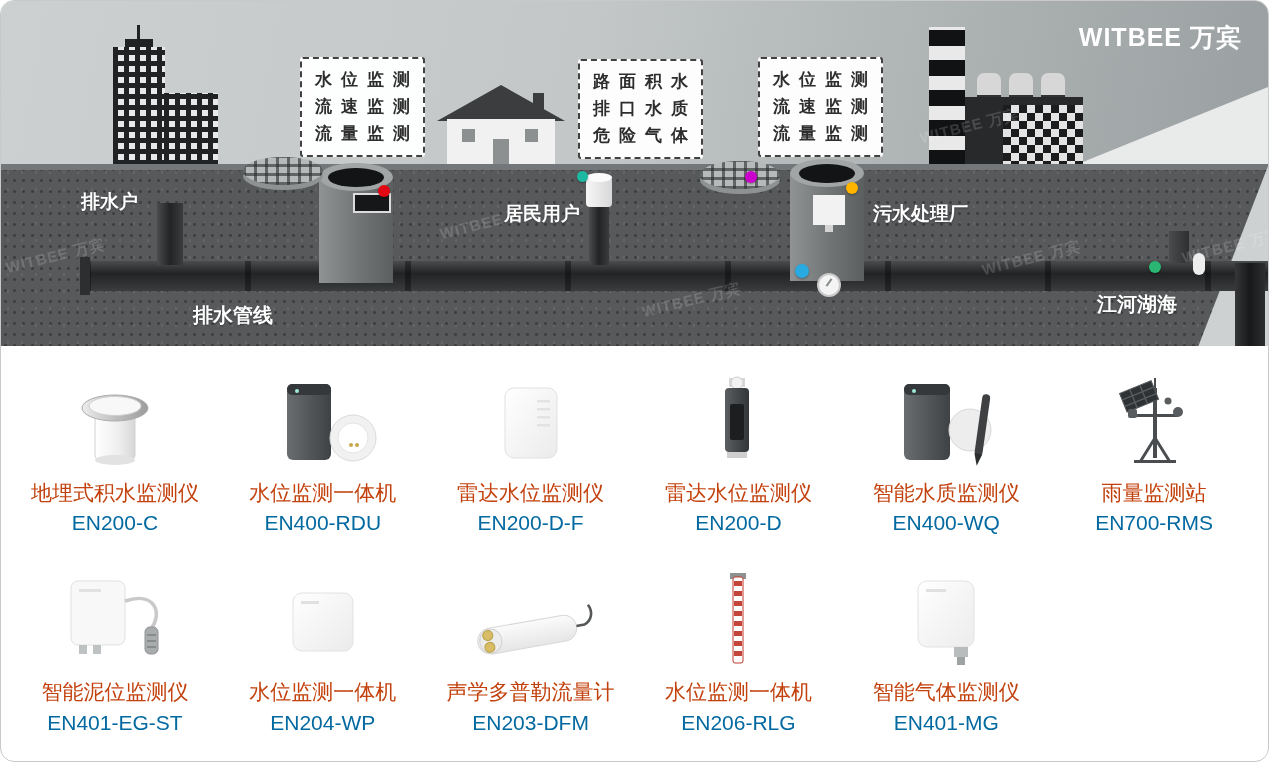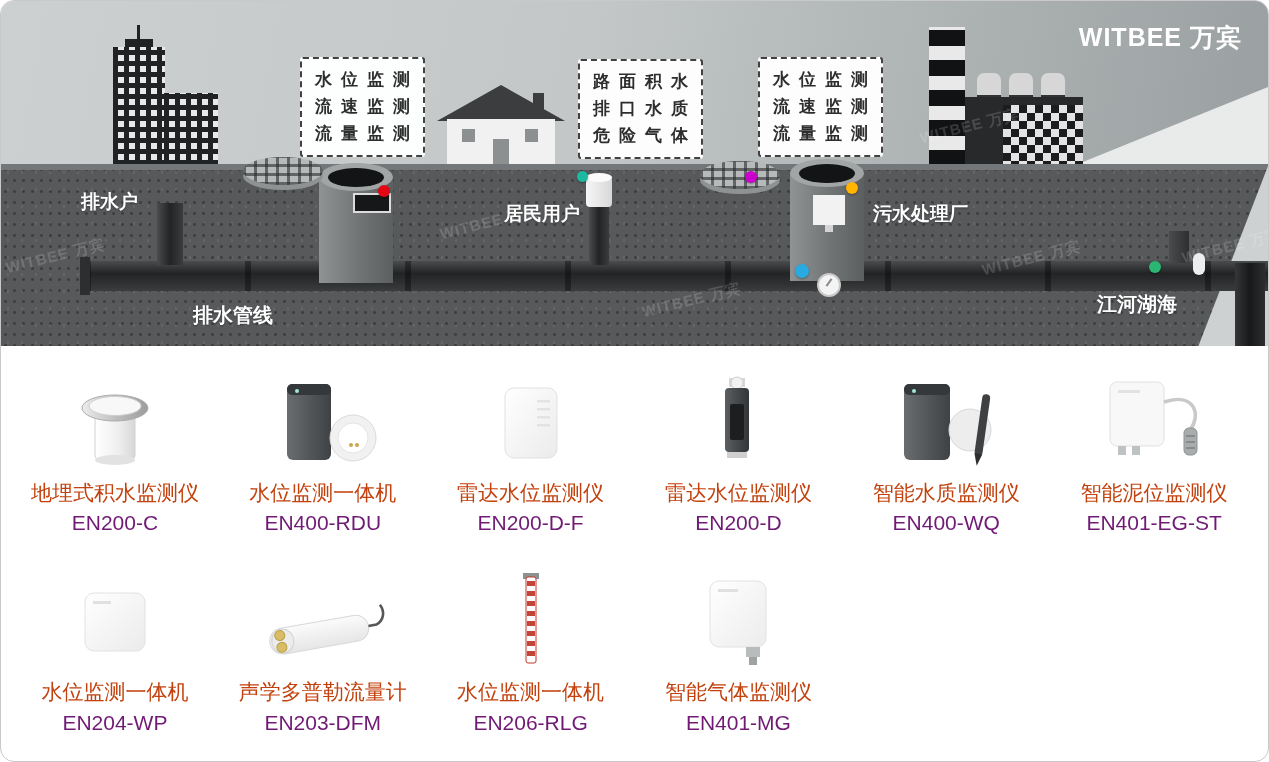--- a/index.html
+++ b/index.html
@@ -122,21 +122,21 @@
   .wm { position: absolute; color: rgba(255,255,255,.16); font-weight: 700; font-size: 15px;
     transform: rotate(-14deg); letter-spacing: 1px; white-space: nowrap; }
   .wm1 { left: 4px; top: 246px; } .wm2 { left: 438px; top: 212px; } .wm3 { left: 640px; top: 290px; }
   .wm4 { left: 980px; top: 248px; } .wm5 { left: 918px; top: 116px; } .wm6 { left: 1180px; top: 236px; }
 
   
   .products { display: grid; grid-template-columns: repeat(6, 1fr); padding: 24px 10px 4px; row-gap: 34px; }
   .product { display: flex; flex-direction: column; align-items: center; text-align: center; }
   .icon-wrap { height: 100px; display: flex; align-items: flex-end; justify-content: center; margin-bottom: 10px; }
   .p-name { font-size: 21px; color: #c2410c; line-height: 1.25; }
-  .p-model { font-size: 21px; color: #701a75; margin-top: 5px; }
+  .p-model { font-size: 21px; color: #0369a1; margin-top: 5px; }
 </style>
 </head>
 <body>
 
 <div class="page">
 
   <div class="scene">
     <div class="hill"></div>
 
     <div class="tower tower1"></div>
@@ -332,20 +332,40 @@
           <g transform="rotate(8 92 50)">
             <rect x="88" y="16" width="8" height="62" rx="4" fill="#3e4042"></rect>
             <polygon points="88,76 96,76 92,88" fill="#2c2e2f"></polygon>
           </g>
         </svg>
       </div>
       <div class="p-name">智能水质监测仪</div>
       <div class="p-model">EN400-WQ</div>
     </div>
 
+    <div class="product">
+      <div class="icon-wrap">
+        <svg width="96" height="100" viewBox="0 0 96 100">
+          <rect x="47" y="18" width="4" height="70" fill="#4a4d4f"></rect>
+          <rect x="48" y="8" width="2" height="12" fill="#4a4d4f"></rect>
+          <g transform="rotate(-22 34 26)">
+            <rect x="16" y="16" width="34" height="20" fill="#2f3234" stroke="#55585a"></rect>
+            <path d="M16 23h34 M16 30h34 M27 16v20 M38 16v20" stroke="#5a5d5f" stroke-width="1.4"></path>
+          </g>
+          <rect x="26" y="44" width="46" height="3" fill="#4a4d4f"></rect>
+          <rect x="22" y="39" width="9" height="9" rx="2" fill="#5a5d5f"></rect>
+          <circle cx="72" cy="42" r="5" fill="#5a5d5f"></circle>
+          <circle cx="62" cy="31" r="3.5" fill="#5a5d5f"></circle>
+          <path d="M49 68 L34 92 M49 68 L64 92" stroke="#4a4d4f" stroke-width="3" fill="none"></path>
+          <rect x="28" y="90" width="42" height="3" fill="#4a4d4f"></rect>
+        </svg>
+      </div>
+      <div class="p-name">雨量监测站</div>
+      <div class="p-model">EN700-RMS</div>
+    </div>
 
     <div class="product">
       <div class="icon-wrap">
         <svg width="112" height="96" viewBox="0 0 112 96">
           <rect x="12" y="8" width="54" height="64" rx="7" fill="#f8f8f8" stroke="#e1e1e1"></rect>
           <rect x="20" y="16" width="22" height="3" fill="#e2e2e2"></rect>
           <rect x="20" y="72" width="8" height="9" fill="#bfc2c3"></rect>
           <rect x="34" y="72" width="8" height="9" fill="#bfc2c3"></rect>
           <path d="M66 28 C 96 18 104 40 92 56" stroke="#c9c9c9" stroke-width="3.5" fill="none"></path>
           <rect x="86" y="54" width="13" height="27" rx="5" fill="#a9acad" stroke="#8f9293"></rect>

